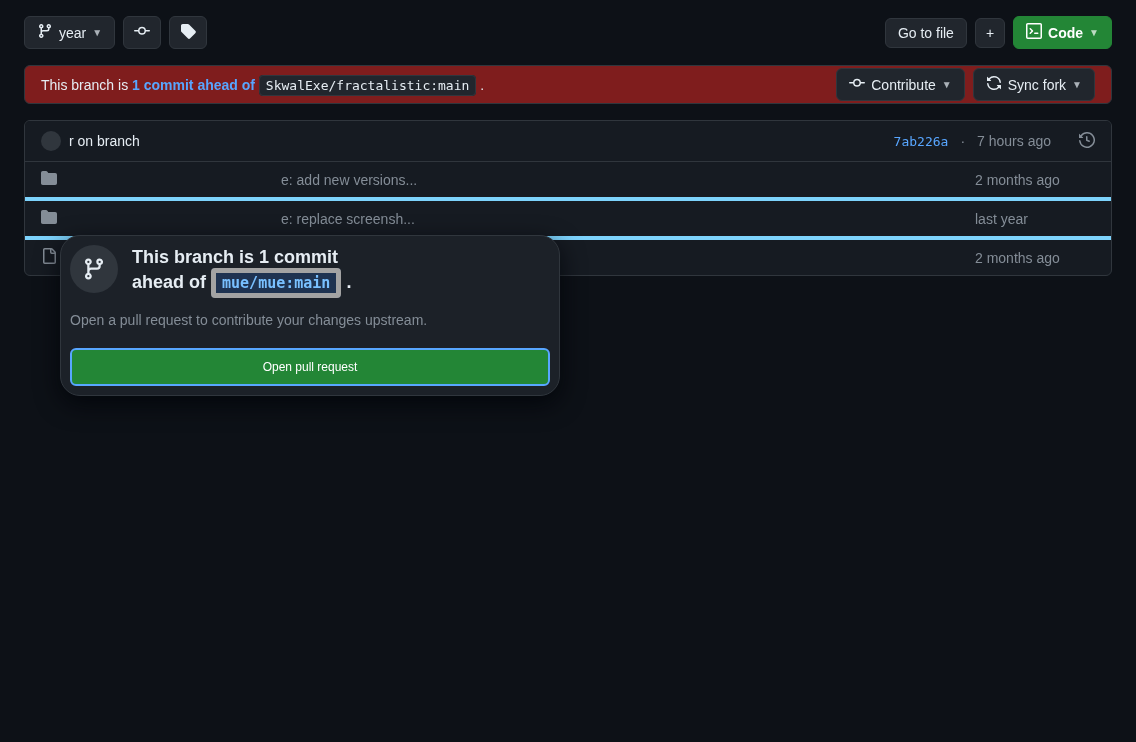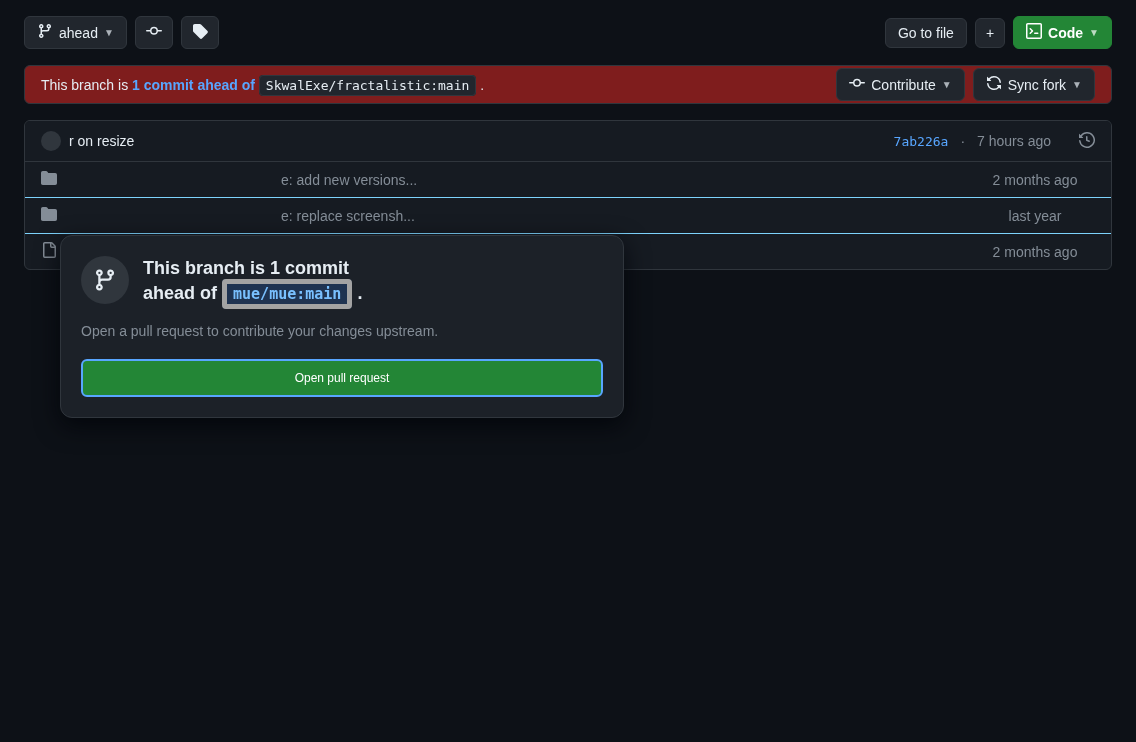--- a/index.html
+++ b/index.html
@@ -120,21 +120,21 @@
       width: 20px;
       height: 20px;
       border-radius: 50%;
       background-color: #30363d;
     }
 
     .file-row {
       display: flex;
       align-items: center;
       padding: 8px 16px;
-      border-bottom: 1px solid #7dd3fc;
+      border-bottom: 4px solid #7dd3fc;
       gap: 12px;
     }
 
     .file-row:last-child {
       border-bottom: none;
     }
 
     .file-icon {
       color: #848d97;
       width: 16px;
@@ -151,40 +151,40 @@
       color: #848d97;
       overflow: hidden;
       text-overflow: ellipsis;
       white-space: nowrap;
     }
 
     .file-time {
       color: #848d97;
       white-space: nowrap;
       flex: 0 0 120px;
-      text-align: center;
+      text-align: left;
     }
 
     
     .commit-hash {
       color: #58a6ff;
       font-family: monospace;
       font-size: 13px;
     }
 
     
     .contribute-popup {
       position: absolute;
       top: 235px;
       left: 60px;
-      width: 564px;
+      width: 500px;
       background-color: #1c2128;
       border: 1px solid #30363d;
-      border-radius: 12px;
-      padding: 20px;
+      border-radius: 20px;
+      padding: 9px;
       z-index: 100;
       box-shadow: 0 8px 24px rgba(1,4,9,0.8);
     }
 
     .popup-header {
       display: flex;
       align-items: flex-start;
       gap: 14px;
       margin-bottom: 14px;
     }
@@ -242,21 +242,21 @@
 
 <div class="main-container">
 
   <div class="toolbar">
     <button class="btn">
       <span>
         <svg width="16" height="16" viewBox="0 0 16 16" fill="currentColor">
           <path d="M9.5 3.25a2.25 2.25 0 1 1 3 2.122V6A2.5 2.5 0 0 1 10 8.5H6a1 1 0 0 0-1 1v1.128a2.251 2.251 0 1 1-1.5 0V5.372a2.25 2.25 0 1 1 1.5 0v1.836A2.493 2.493 0 0 1 6 7h4a1 1 0 0 0 1-1v-.628A2.25 2.25 0 0 1 9.5 3.25Zm-6 0a.75.75 0 1 0 1.5 0 .75.75 0 0 0-1.5 0Zm8.25-.75a.75.75 0 1 0 0 1.5.75.75 0 0 0 0-1.5ZM4.25 12a.75.75 0 1 0 0 1.5.75.75 0 0 0 0-1.5Z"></path>
         </svg>
       </span>
-      <span>ahead</span>
+      <span>year</span>
       <span class="chevron">▼</span>
     </button>
 
     <button class="btn btn-icon-only">
       <span>
         <svg width="16" height="16" viewBox="0 0 16 16" fill="currentColor">
           <path d="M11.93 8.5a4.002 4.002 0 0 1-7.86 0H.75a.75.75 0 0 1 0-1.5h3.32a4.002 4.002 0 0 1 7.86 0h3.32a.75.75 0 0 1 0 1.5Zm-1.43-.75a2.5 2.5 0 1 0-5 0 2.5 2.5 0 0 0 5 0Z"></path>
         </svg>
       </span>
     </button>
@@ -317,21 +317,21 @@
         </span>
         <span>Sync fork</span>
         <span class="chevron">▼</span>
       </button>
     </div>
   </div>
 
   <div class="file-list">
     <div class="file-list-header">
       <div class="avatar-small"></div>
-      <span>r on resize</span>
+      <span>r on branch</span>
       <span style="flex:1"></span>
       <span class="commit-hash">7ab226a</span>
       <span style="color:#848d97; margin: 0 4px;">·</span>
       <span style="color:#848d97;">7 hours ago</span>
       <span style="width:12px;"></span>
       <span style="color:#848d97;">
         <svg width="16" height="16" viewBox="0 0 16 16" fill="currentColor">
           <path d="m.427 1.927 1.215 1.215a8.002 8.002 0 1 1-1.6 5.685.75.75 0 1 1 1.493-.154 6.5 6.5 0 1 0 1.18-4.458l1.358 1.358A.25.25 0 0 1 3.896 6H.25A.25.25 0 0 1 0 5.75V2.104a.25.25 0 0 1 .427-.177ZM7.75 4a.75.75 0 0 1 .75.75v2.992l2.028.812a.75.75 0 0 1-.557 1.392l-2.5-1A.751.751 0 0 1 7 8.25v-3.5A.75.75 0 0 1 7.75 4Z"></path>
         </svg>
       </span>

